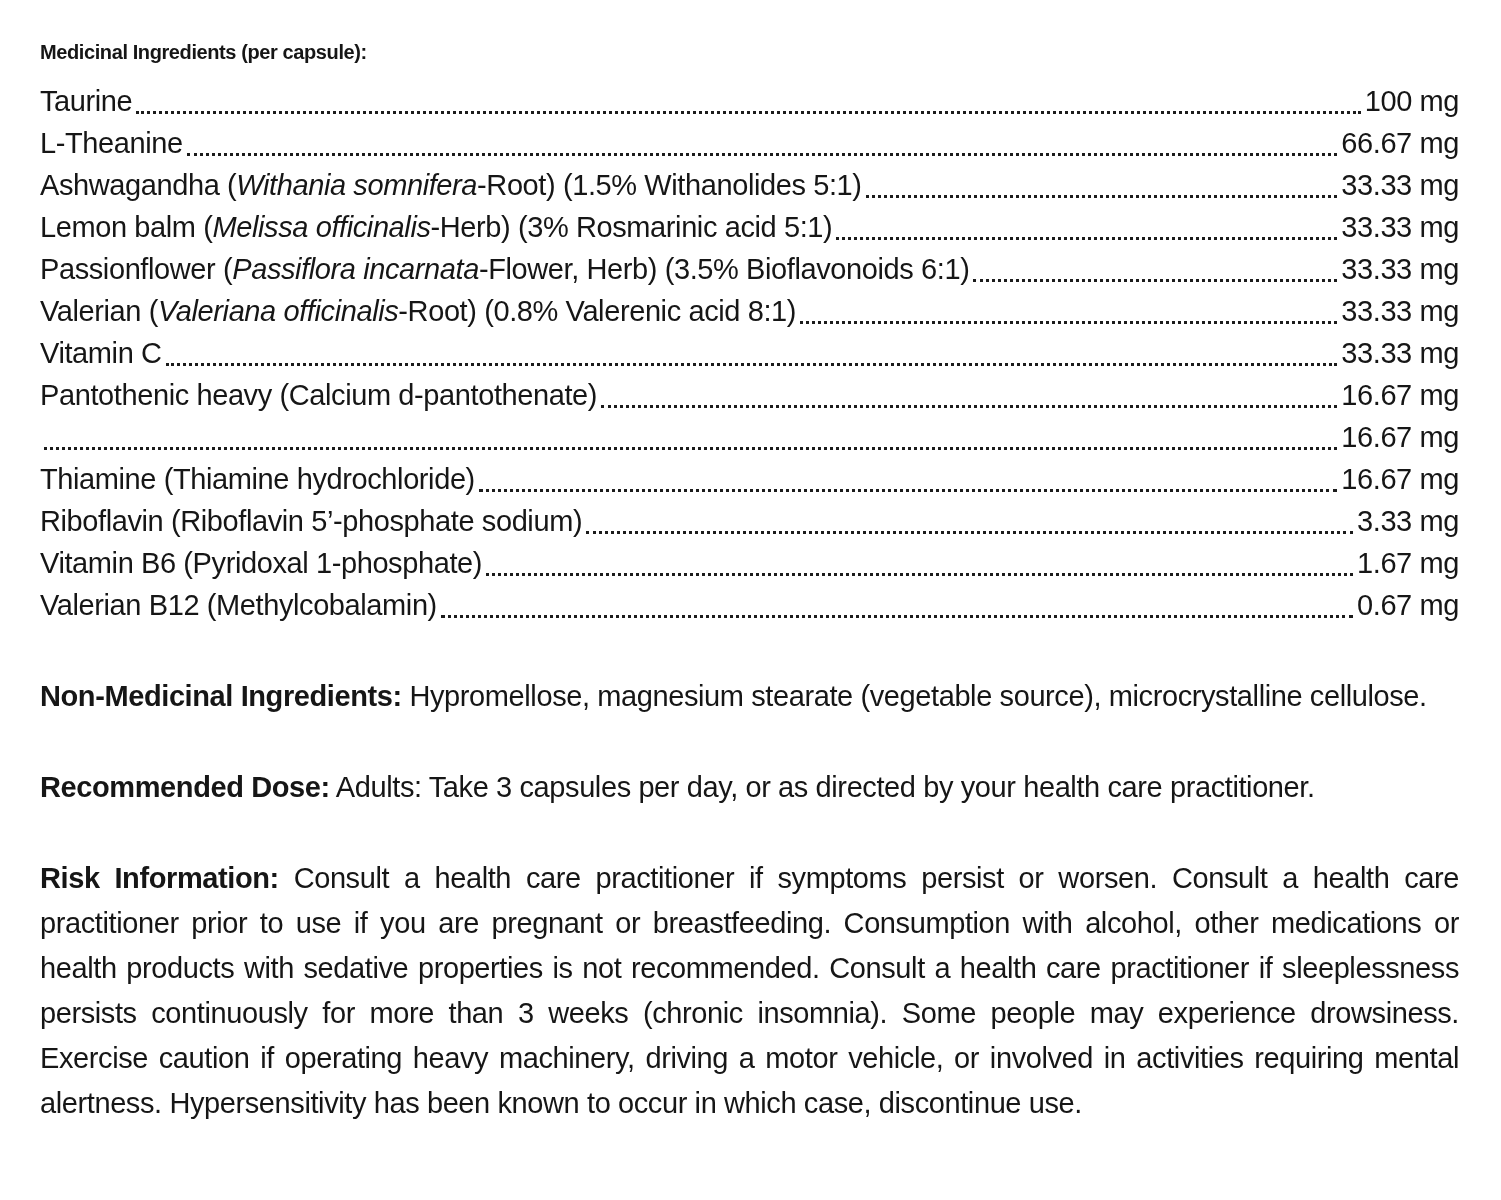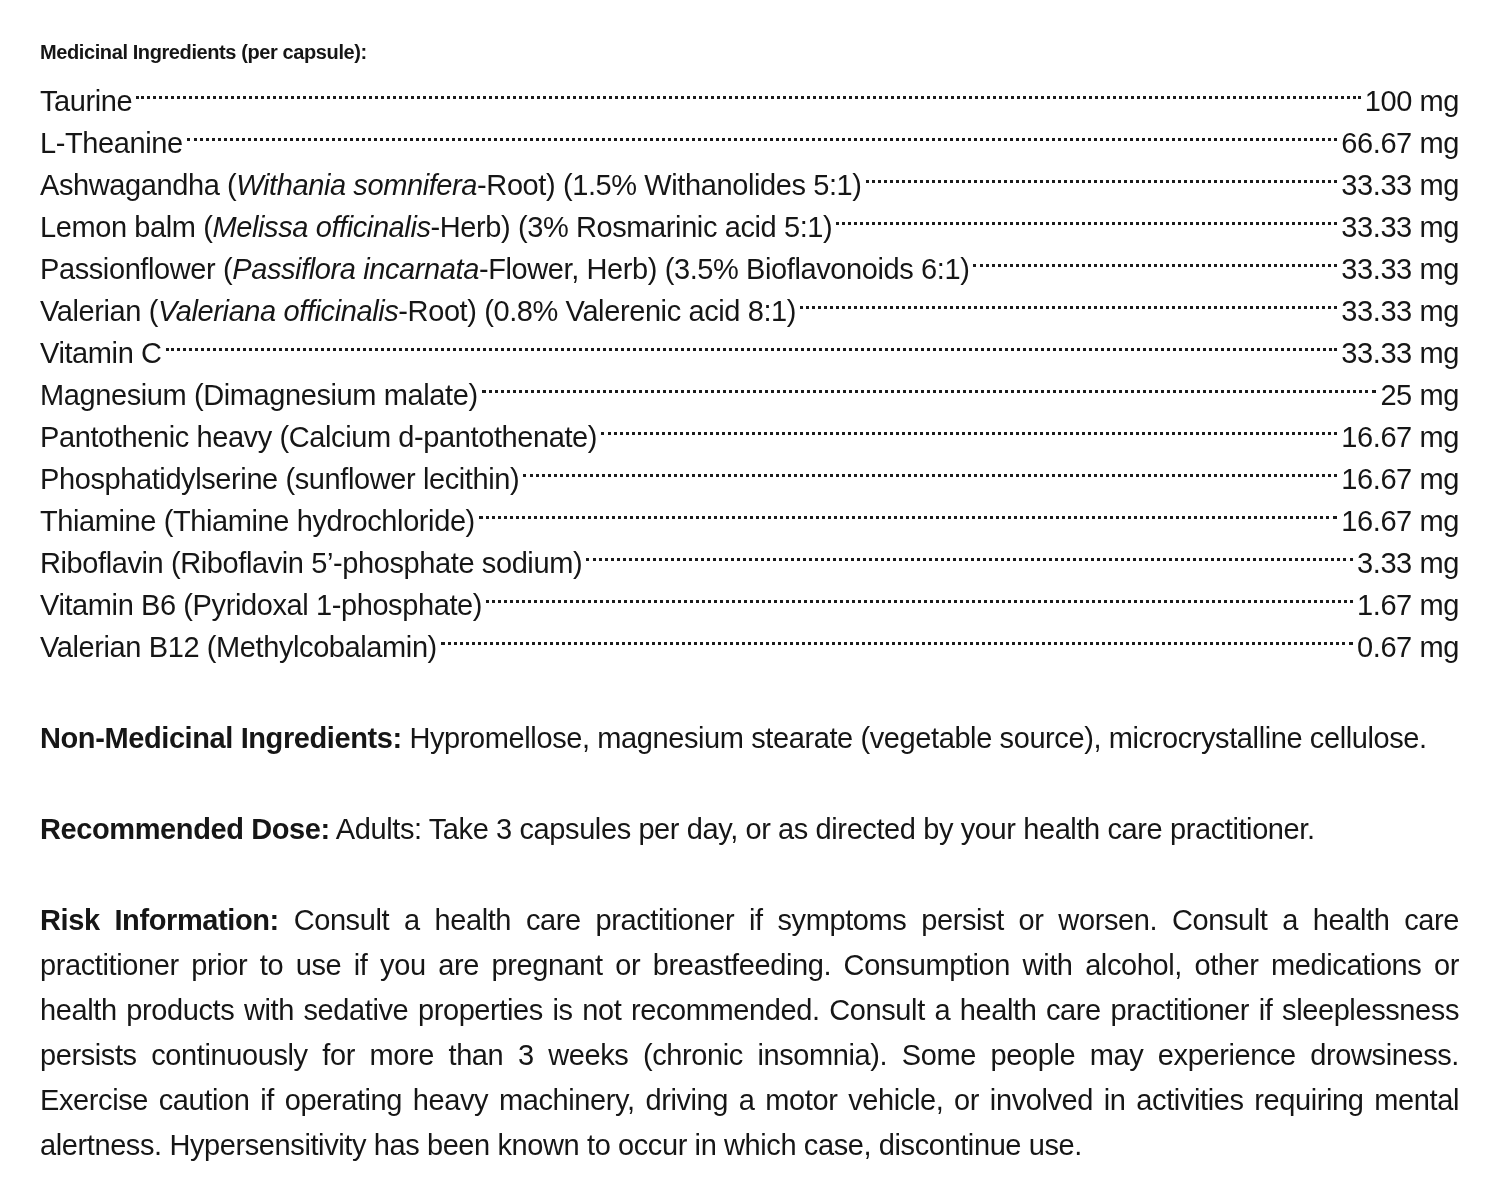--- a/index.html
+++ b/index.html
@@ -26,21 +26,21 @@
     font-weight: 700;
     margin: 0 0 6px 0;
   }
   .ing-list {
     list-style: none;
     margin: 0 0 48px 0;
     padding: 0;
   }
   .ing-row {
     display: flex;
-    align-items: center;
+    align-items: flex-end;
     height: 42px;
     font-size: 29px;
   }
   .ing-name, .ing-amount {
     white-space: nowrap;
     line-height: 42px;
   }
   .ing-name i { font-style: italic; }
   .leader {
     flex: 1;
@@ -93,31 +93,25 @@
         <span class="ing-name"><span>Valerian (</span><i>Valeriana officinalis</i><span>-Root) (0.8% Valerenic acid 8:1) </span></span>
         <span class="leader"></span>
         <span class="ing-amount">33.33 mg</span>
       </li>
       <li class="ing-row">
         <span class="ing-name"><span>Vitamin C </span></span>
         <span class="leader"></span>
         <span class="ing-amount">33.33 mg</span>
       </li>
       <li class="ing-row">
-        <span class="ing-name"><span>Magnesium (Dimagnesium malate)</span></span>
-        <span class="leader"></span>
-        <span class="ing-amount">25 mg</span>
-      </li>
-      <li class="ing-row">
         <span class="ing-name"><span>Pantothenic heavy (Calcium d-pantothenate)</span></span>
         <span class="leader"></span>
         <span class="ing-amount">16.67 mg</span>
       </li>
       <li class="ing-row">
-        <span class="ing-name"><span>Phosphatidylserine (sunflower lecithin) </span></span>
         <span class="leader"></span>
         <span class="ing-amount">16.67 mg</span>
       </li>
       <li class="ing-row">
         <span class="ing-name"><span>Thiamine (Thiamine hydrochloride) </span></span>
         <span class="leader"></span>
         <span class="ing-amount">16.67 mg</span>
       </li>
       <li class="ing-row">
         <span class="ing-name"><span>Riboflavin (Riboflavin 5’-phosphate sodium) </span></span>

